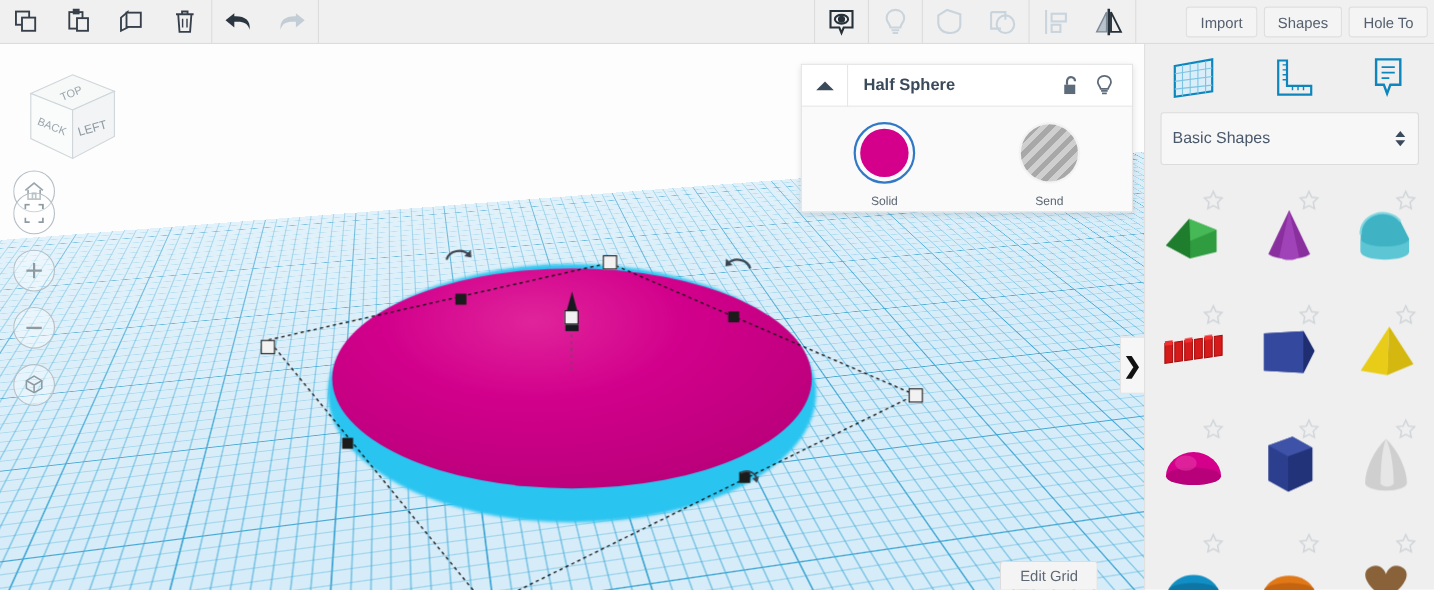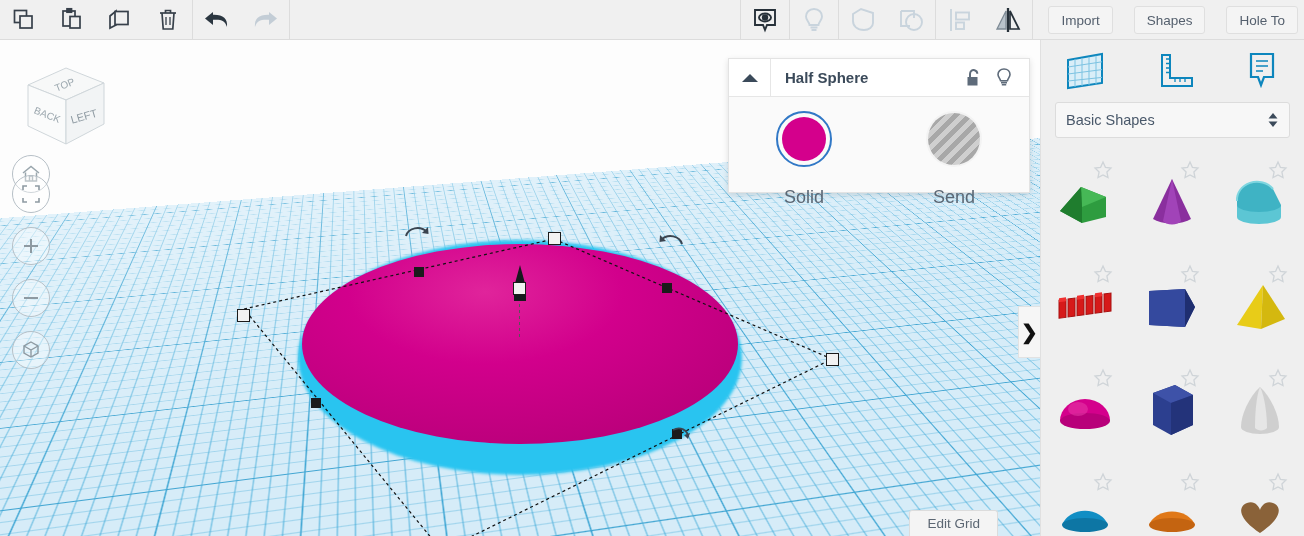--- a/index.html
+++ b/index.html
@@ -24,21 +24,21 @@
   .tb-btn {
     width: 48px; height: 40px;
     display: flex; align-items: center; justify-content: center;
     cursor: pointer; background: transparent; border: none;
   }
   .tb-spacer { flex: 0 0 auto; }
   .tb-btn svg { display: block; }
 
   .actions {
     position: absolute; right: 6px; top: 0; height: 40px;
-    display: flex; align-items: center; gap: 21px;
+    display: flex; align-items: center; gap: 6px;
   }
   .act-btn {
     height: 28px; padding: 0 12px;
     background: #f4f4f4;
     border: 1px solid #dfdfdf; border-radius: 3px;
     color: #55606e; font-size: 13.5px;
     display: flex; align-items: center; cursor: pointer;
     white-space: nowrap;
   }
 
@@ -166,32 +166,32 @@
     width:56px; height:56px; border-radius:50%;
     display:flex; align-items:center; justify-content:center;
   }
   .sw-ring.sel { border:2.5px solid #3178c6; }
   .sw-solid { width:44px; height:44px; border-radius:50%; background:#d4008c; cursor:pointer; }
   .sw-hole {
     width:52px; height:52px; border-radius:50%; cursor:pointer;
     background: repeating-linear-gradient(-45deg,#a8a8a8 0 5px,#cfcfcf 5px 10px);
     box-shadow: 0 0 0 2px #f3f3f3;
   }
-  .sw-label { margin-top:20px; font-size:18px; color:#5b6774; }
+  .sw-label { margin-top:10px; font-size:11px; color:#5b6774; }
 
   
   .sidebar {
     position:absolute; top:40px; right:0;
     width:264px; height:496px;
     background:#efefef; border-left:1px solid #e0e0e0;
   }
   .sb-tabs { display:flex; height:62px; align-items:center; }
   .sb-tab { flex:1; display:flex; align-items:center; justify-content:center; cursor:pointer; }
   .sb-select {
-    margin:0 14px; height:36px;
+    margin:0 14px; height:48px;
     background:#f7f7f7; border:1px solid #dcdcdc; border-radius:3px;
     display:flex; align-items:center; padding:0 10px; cursor:pointer;
   }
   .sb-select span { flex:1; font-size:14.5px; color:#49586a; }
   .shape-grid {
     margin-top:14px; display:grid;
     grid-template-columns: repeat(3, 1fr);
     row-gap: 0px;
   }
   .shape-cell {

